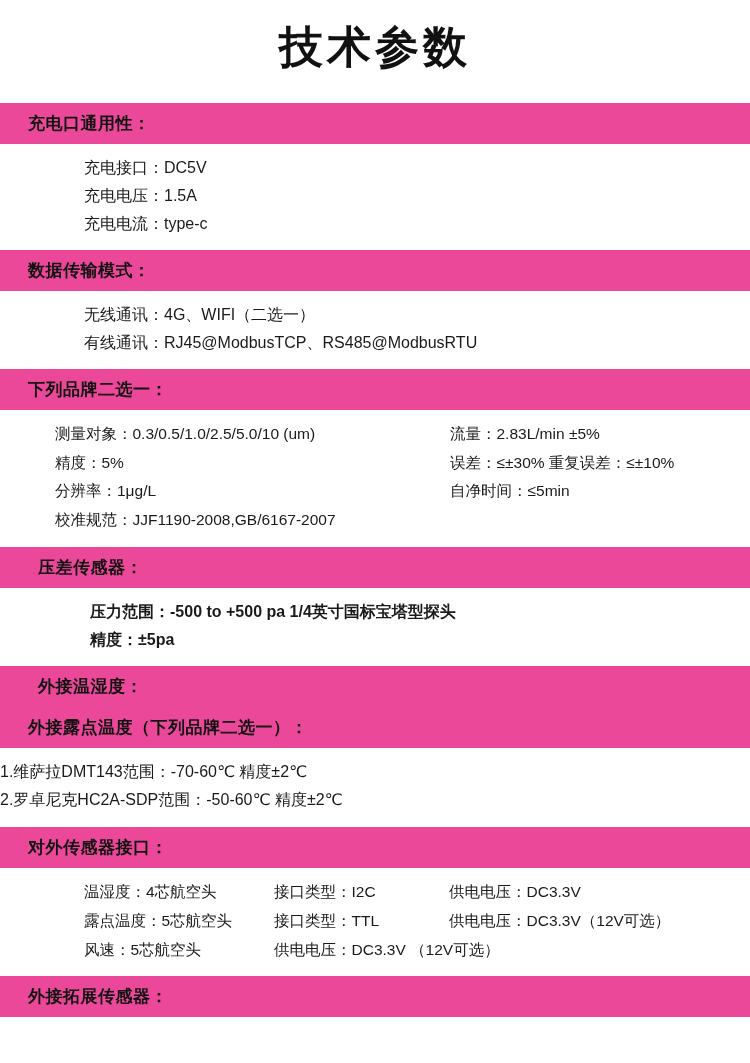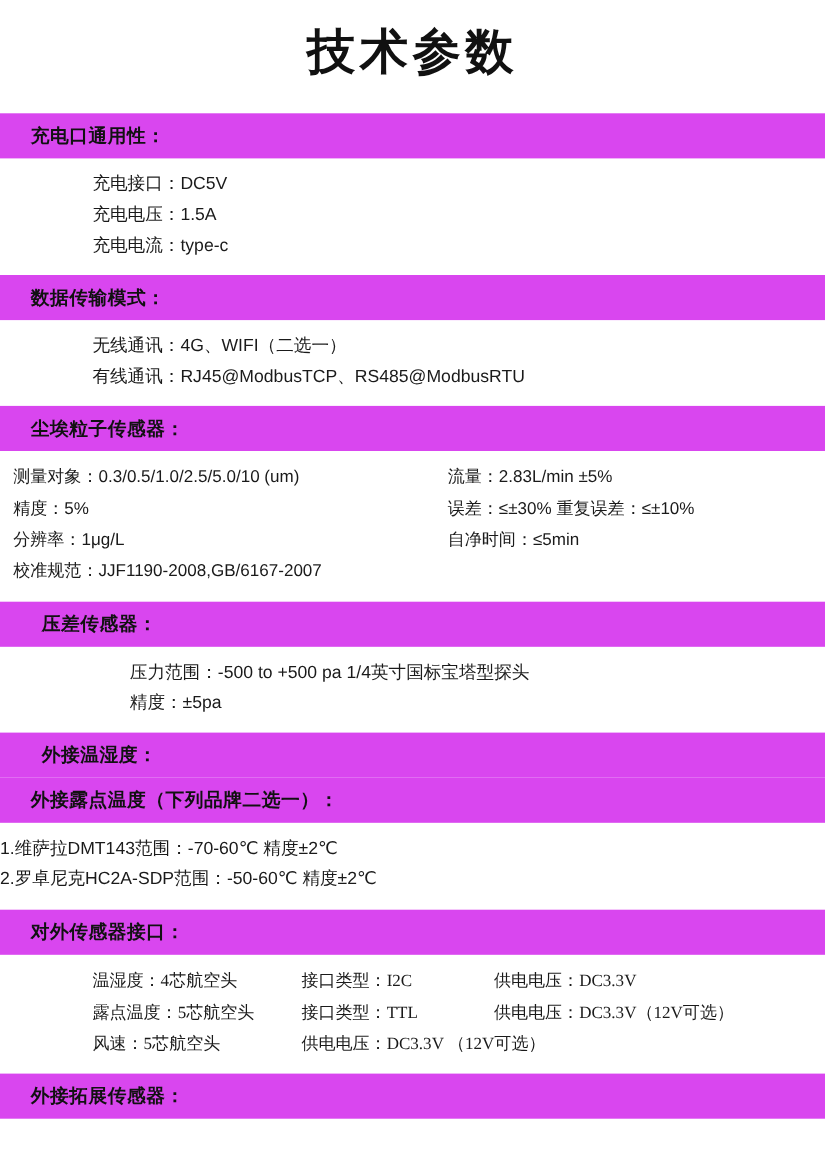--- a/index.html
+++ b/index.html
@@ -25,21 +25,21 @@
     letter-spacing: 4px;
     color: #111111;
     padding: 18px 0 26px 0;
     margin: 0;
   }
   .section {
     width: 100%;
     box-sizing: border-box;
   }
   .section-header {
-    background: #d946ef;
+    background: #ec4899;
     font-size: 17px;
     font-weight: bold;
     color: #111111;
     padding: 9px 0 9px 28px;
     box-sizing: border-box;
     letter-spacing: 0.5px;
   }
   .section-header.indent {
     padding-left: 38px;
   }
@@ -48,47 +48,48 @@
     box-sizing: border-box;
   }
   .row {
     font-size: 16px;
     color: #1a1a1a;
     line-height: 1.75;
     padding-left: 84px;
     white-space: nowrap;
   }
   .row.tight {
-    padding-left: 118px;
+    padding-left: 90px;
+    font-weight: bold;
   }
   
   .grid2 {
     display: grid;
     grid-template-columns: 395px 355px;
-    padding-left: 12px;
+    padding-left: 39px;
     box-sizing: border-box;
+    margin-left: 16px;
   }
   .grid2 .cell {
     font-size: 15.5px;
     line-height: 1.85;
     white-space: nowrap;
     color: #1a1a1a;
   }
   .grid3 {
     display: grid;
     grid-template-columns: 190px 175px auto;
     padding-left: 84px;
     box-sizing: border-box;
   }
   .grid3 .cell {
     font-size: 15.5px;
     line-height: 1.85;
     white-space: nowrap;
     color: #1a1a1a;
-    font-family: Liberation Serif, serif;
   }
   .row-wide {
     font-size: 15.5px;
     line-height: 1.85;
     padding-left: 62px;
     white-space: nowrap;
   }
   .row-mid {
     font-size: 16px;
     line-height: 1.8;
@@ -113,21 +114,21 @@
 
   <div class="section">
     <div class="section-header">数据传输模式：</div>
     <div class="section-body">
       <div class="row">无线通讯：4G、WIFI（二选一）</div>
       <div class="row">有线通讯：RJ45@ModbusTCP、RS485@ModbusRTU</div>
     </div>
   </div>
 
   <div class="section">
-    <div class="section-header">尘埃粒子传感器：</div>
+    <div class="section-header">下列品牌二选一：</div>
     <div class="section-body">
       <div class="grid2">
         <div class="cell">测量对象：0.3/0.5/1.0/2.5/5.0/10 (um)</div>
         <div class="cell">流量：2.83L/min ±5%</div>
         <div class="cell">精度：5%</div>
         <div class="cell">误差：≤±30%   重复误差：≤±10%</div>
         <div class="cell">分辨率：1μg/L</div>
         <div class="cell">自净时间：≤5min</div>
         <div class="cell">校准规范：JJF1190-2008,GB/6167-2007</div>
       </div>

